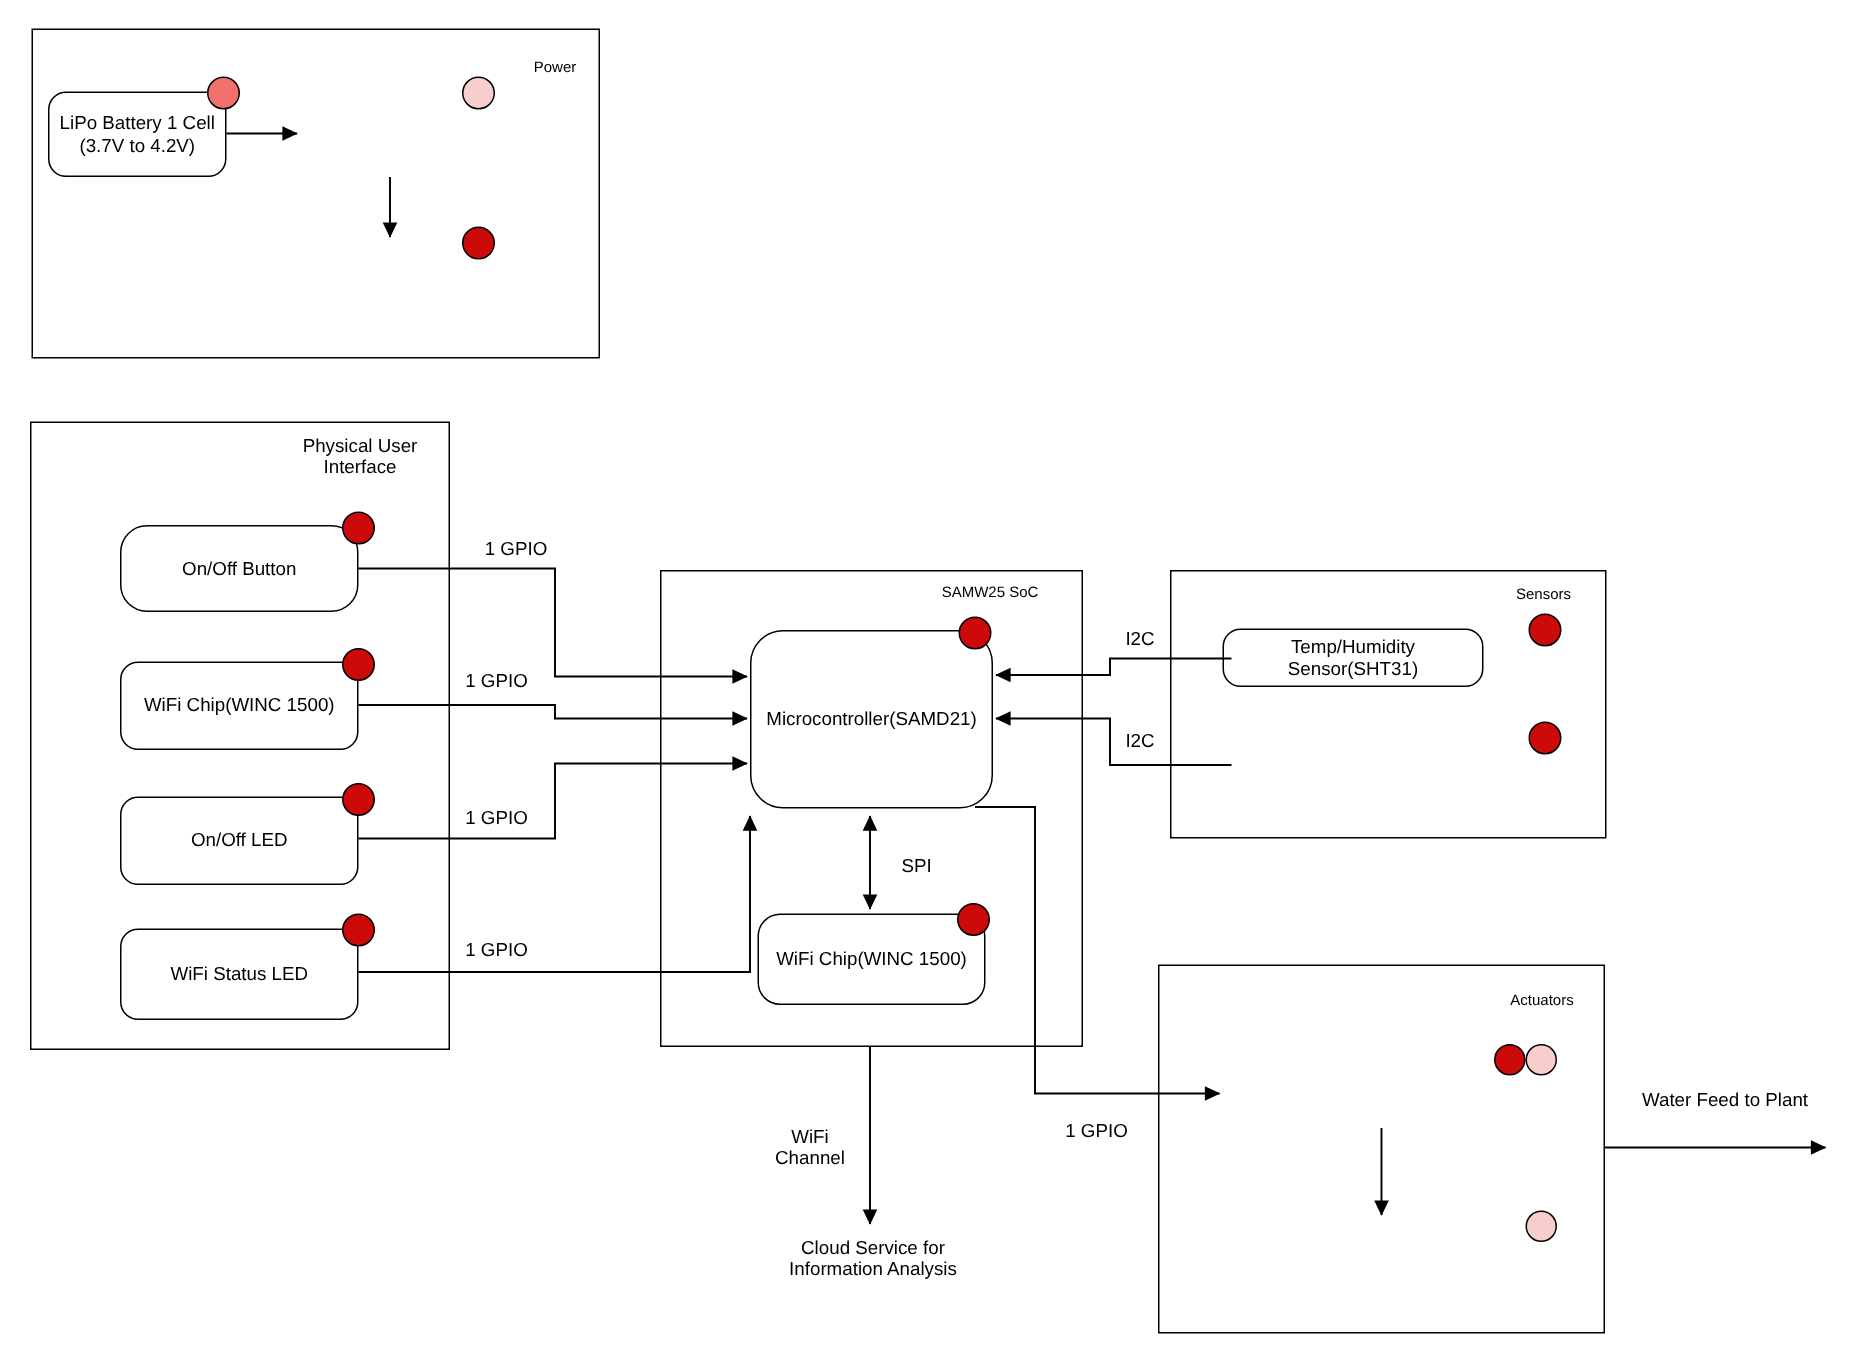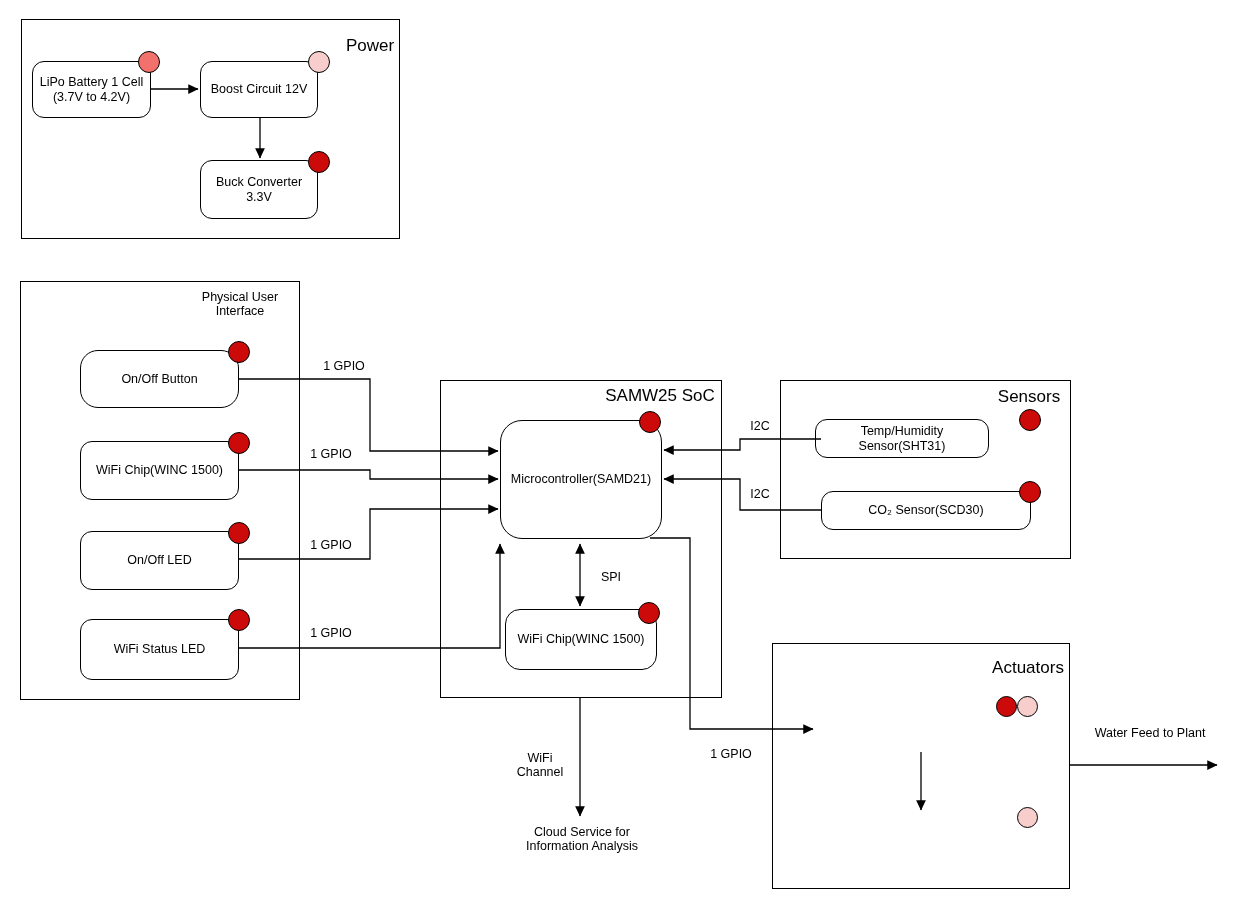--- a/index.html
+++ b/index.html
@@ -6,21 +6,21 @@
   #canvas {
     position:relative; width:1249px; height:911px; background:#ffffff;
     font-family:"Liberation Sans", sans-serif; color:#000;
     overflow:hidden;
   }
   .group {
     position:absolute; border:1.4px solid #000; background:transparent;
     box-sizing:border-box;
   }
   .group-label {
-    position:absolute; font-size:17px; line-height:15px; text-align:center;
+    position:absolute; font-size:10px; line-height:15px; text-align:center;
     transform:translateX(-50%); white-space:nowrap;
   }
   .node {
     position:absolute; border:1.4px solid #000; background:#fff;
     box-sizing:border-box; display:flex; align-items:center; justify-content:center;
     text-align:center; font-size:12.5px; line-height:15px; padding:2px 5px;
   }
   .r12 { border-radius:12px; }
   .r15 { border-radius:15px; }
   .r10 { border-radius:10px; }
@@ -58,33 +58,30 @@
   <div class="group" style="left:440px; top:380px; width:282px; height:318px;"></div>
   <div class="group-label" style="left:660px; top:388px;">SAMW25 SoC</div>
 
   <div class="group" style="left:780px; top:380px; width:291px; height:179px;"></div>
   <div class="group-label" style="left:1029px; top:389px;">Sensors</div>
 
   <div class="group" style="left:772px; top:643px; width:298px; height:246px;"></div>
   <div class="group-label" style="left:1028px; top:660px;">Actuators</div>
 
   <div class="node r12" style="left:32px; top:61px; width:119px; height:57px;">LiPo Battery 1 Cell (3.7V to 4.2V)</div>
-  <div class="node r12" style="left:200px; top:61px; width:118px; height:57px;">Boost Circuit 12V</div>
-  <div class="node r12" style="left:200px; top:160px; width:118px; height:59px;">Buck Converter 3.3V</div>
 
   <div class="node r12" style="left:80px; top:350px; width:159px; height:58px;border-radius:18px;">On/Off Button</div>
   <div class="node r12" style="left:80px; top:441px; width:159px; height:59px;">WiFi Chip(WINC 1500)</div>
   <div class="node r12" style="left:80px; top:531px; width:159px; height:59px;">On/Off LED</div>
   <div class="node r12" style="left:80px; top:619px; width:159px; height:61px;">WiFi Status LED</div>
 
   <div class="node r22" style="left:500px; top:420px; width:162px; height:119px;">Microcontroller(SAMD21)</div>
   <div class="node r15" style="left:505px; top:609px; width:152px; height:61px;">WiFi Chip(WINC 1500)</div>
 
   <div class="node r12" style="left:815px; top:419px; width:174px; height:39px;">Temp/Humidity Sensor(SHT31)</div>
-  <div class="node r12" style="left:821px; top:491px; width:210px; height:39px;">CO₂ Sensor(SCD30)</div>
 
 
   <div class="dot" style="left: 138px; top: 51px; background-color: rgb(243, 113, 108);"></div>
   <div class="dot" style="left: 308px; top: 51px; background-color: rgb(248, 206, 204);"></div>
   <div class="dot" style="left: 308px; top: 151px; background-color: rgb(204, 10, 10);"></div>
 
   <div class="dot" style="left: 228px; top: 341px; background-color: rgb(204, 10, 10);"></div>
   <div class="dot" style="left: 228px; top: 432px; background-color: rgb(204, 10, 10);"></div>
   <div class="dot" style="left: 228px; top: 522px; background-color: rgb(204, 10, 10);"></div>
   <div class="dot" style="left: 228px; top: 609px; background-color: rgb(204, 10, 10);"></div>

